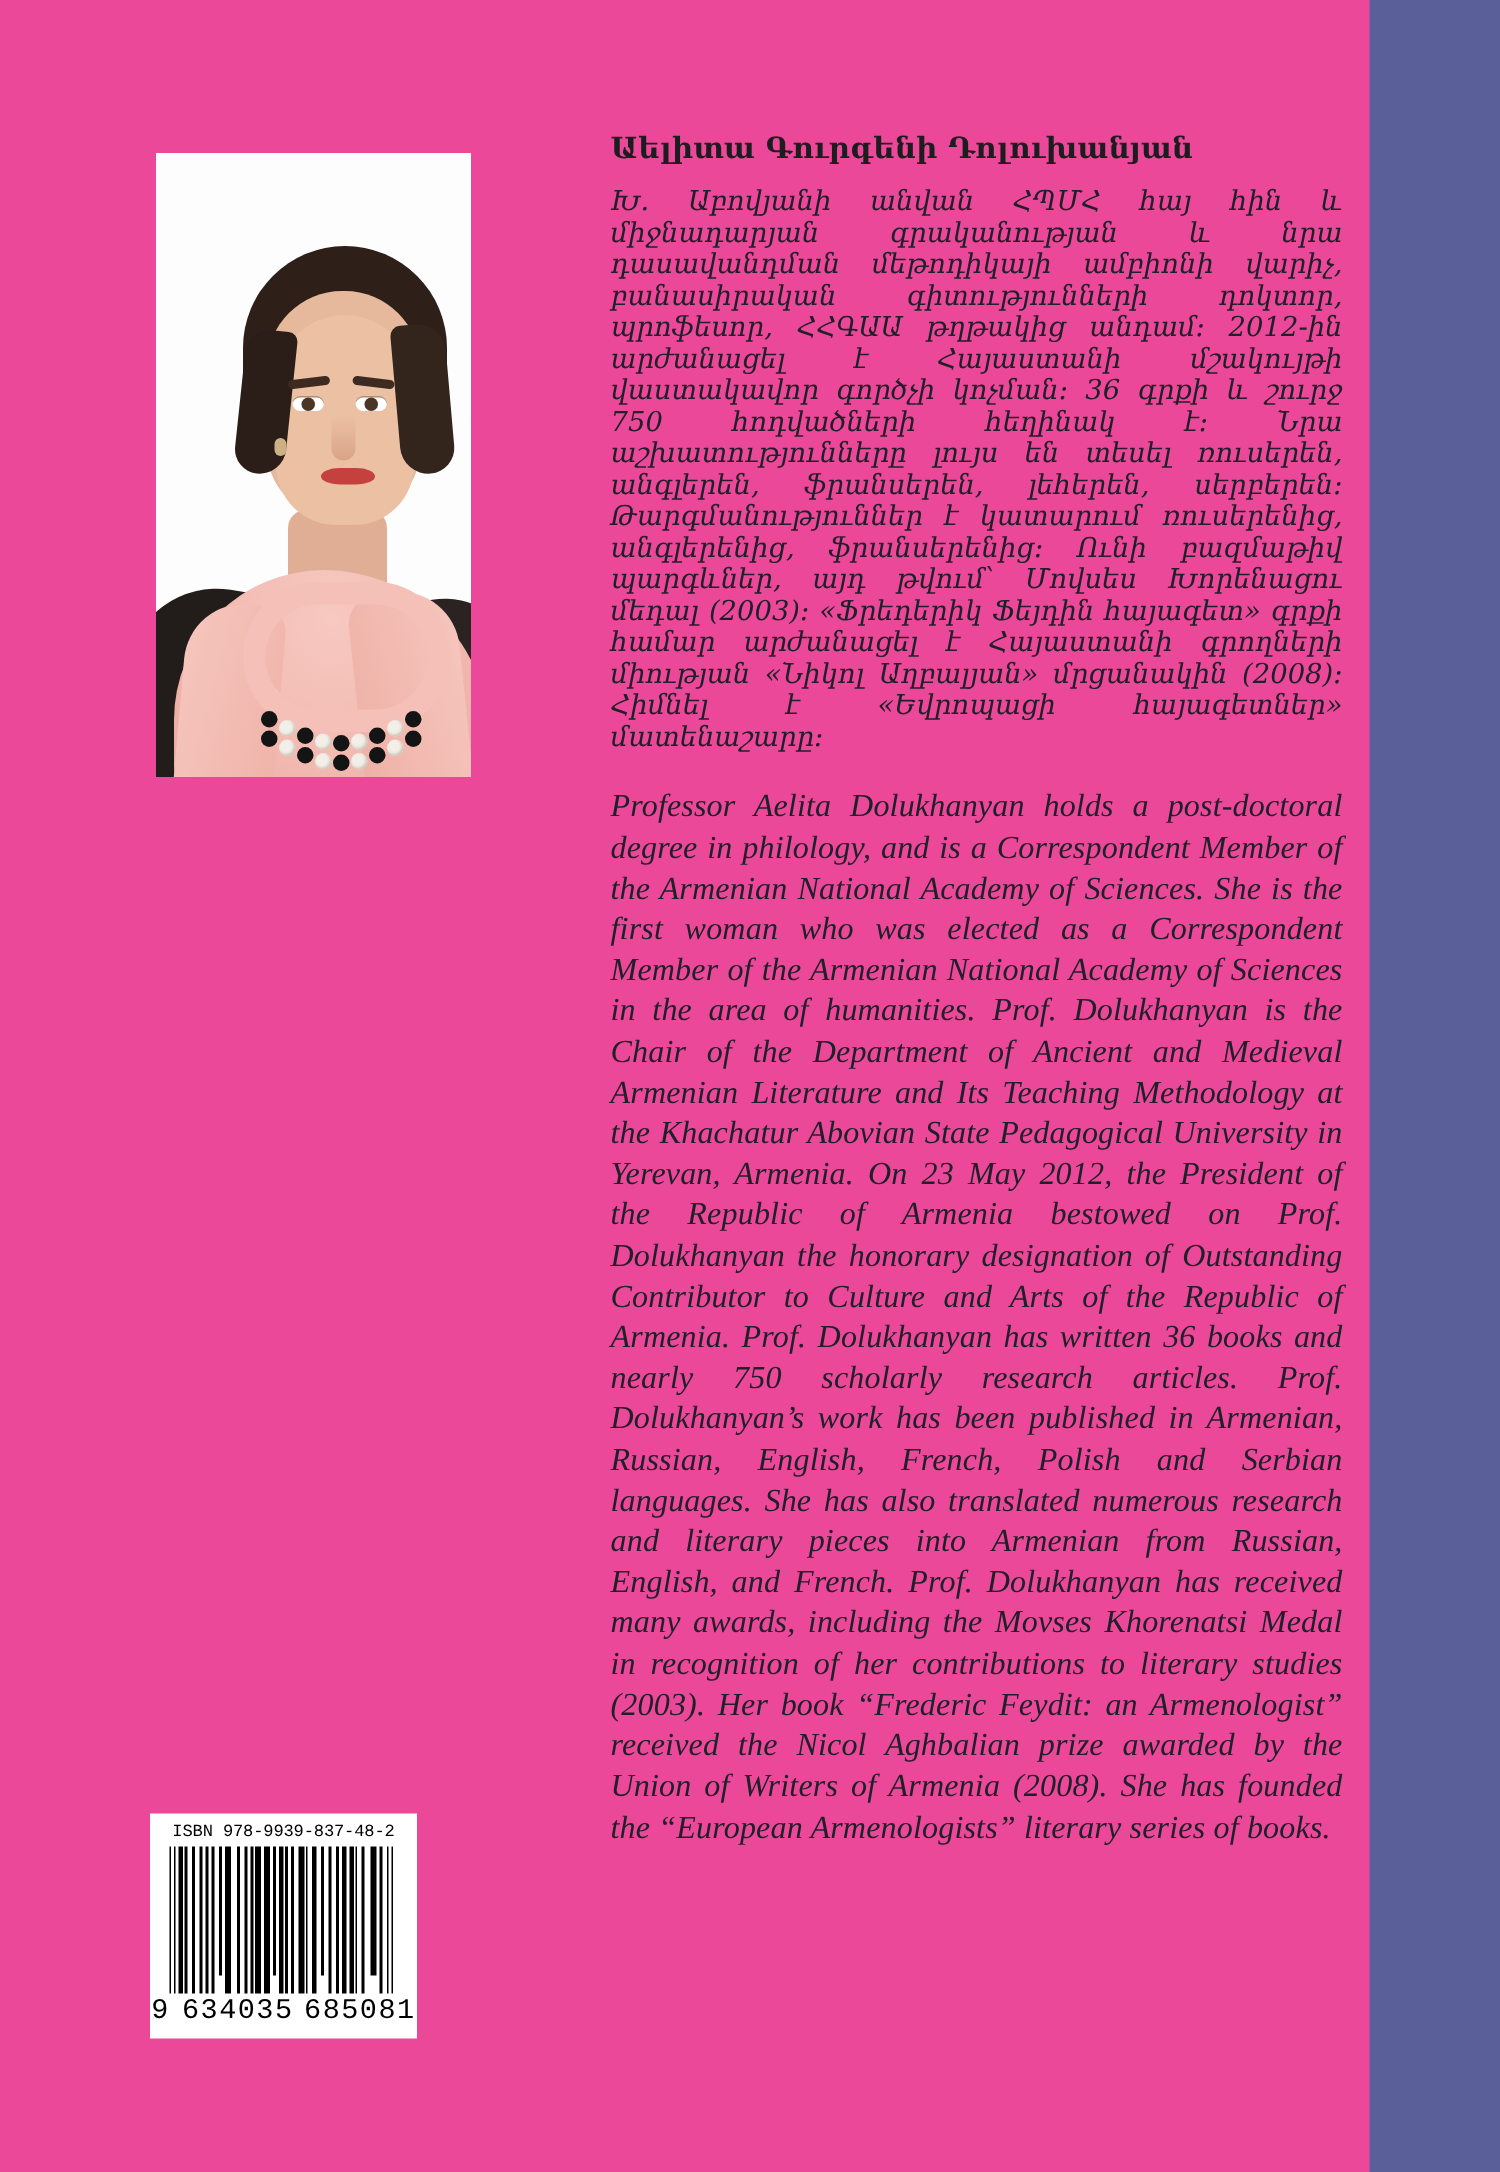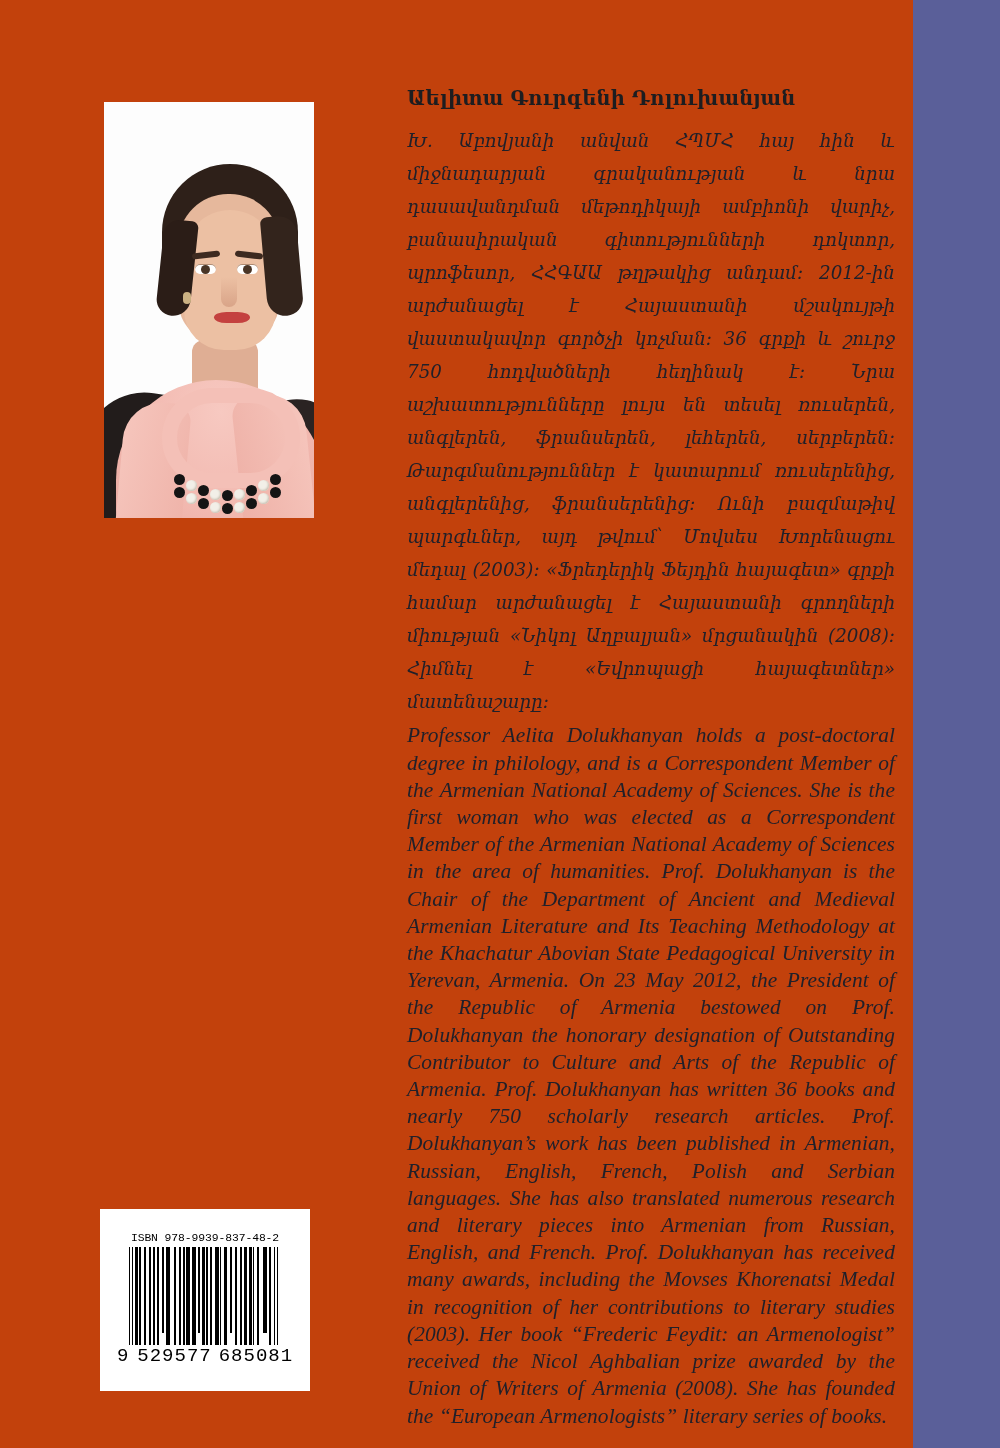--- a/index.html
+++ b/index.html
@@ -7,21 +7,21 @@
     padding: 0;
     background: #ffffff;
   }
   body {
     font-family: "Liberation Serif", serif;
   }
   #cover {
     position: relative;
     width: 1000px;
     height: 1448px;
-    background: #c2410c;
+    background: #ec4899;
     overflow: hidden;
   }
   
   #spine {
     position: absolute;
     top: 0;
     right: 0;
     width: 87px;
     height: 1448px;
     background: #5a5f99;
@@ -247,39 +247,39 @@
   }
   .bio {
     font-family: "DejaVu Serif", serif;
     font-style: italic;
     color: #20202a;
     text-align: justify;
     margin: 0;
   }
   #bio-hy {
     font-size: 18.3px;
-    line-height: 33px;
-    margin-bottom: 4px;
+    line-height: 21px;
+    margin-bottom: 22px;
   }
   #bio-en {
     font-family: "Liberation Serif", serif;
     font-style: italic;
     font-size: 21.4px;
     line-height: 27.2px;
     letter-spacing: 0.1px;
   }
   
   #barcode-box {
     position: absolute;
     left: 100px;
     top: 1209px;
     width: 178px;
     height: 150px;
     background: #ffffff;
-    padding: 16px;
+    padding: 0;
   }
   #isbn-text {
     font-family: "Liberation Mono", monospace;
     font-size: 11.4px;
     color: #000000;
     letter-spacing: -0.1px;
     text-align: center;
     padding-top: 7px;
     white-space: nowrap;
   }
@@ -397,17 +397,17 @@
         <span style="left: 115.4px; width: 2.6px;"></span>
         <span style="left: 120.3px; width: 2.6px;"></span>
         <span style="left: 124.2px; width: 1.3px;"></span>
         <span style="left: 127.8px; width: 2.6px;"></span>
         <span class="short" style="left: 133.7px; width: 3.9px;"></span>
         <span style="left: 139.9px; width: 2.6px;"></span>
         <span style="left: 144.8px; width: 1.4px;"></span>
         <span style="left: 147.6px; width: 1.4px;"></span>
       </div>
     <div id="ean-digits">
-      <span class="lead">9</span><span class="grp">529577</span><span>685081</span>
+      <span class="lead">9</span><span class="grp">634035</span><span>685081</span>
     </div>
   </div>
 
 </div>
 
 </body></html>

